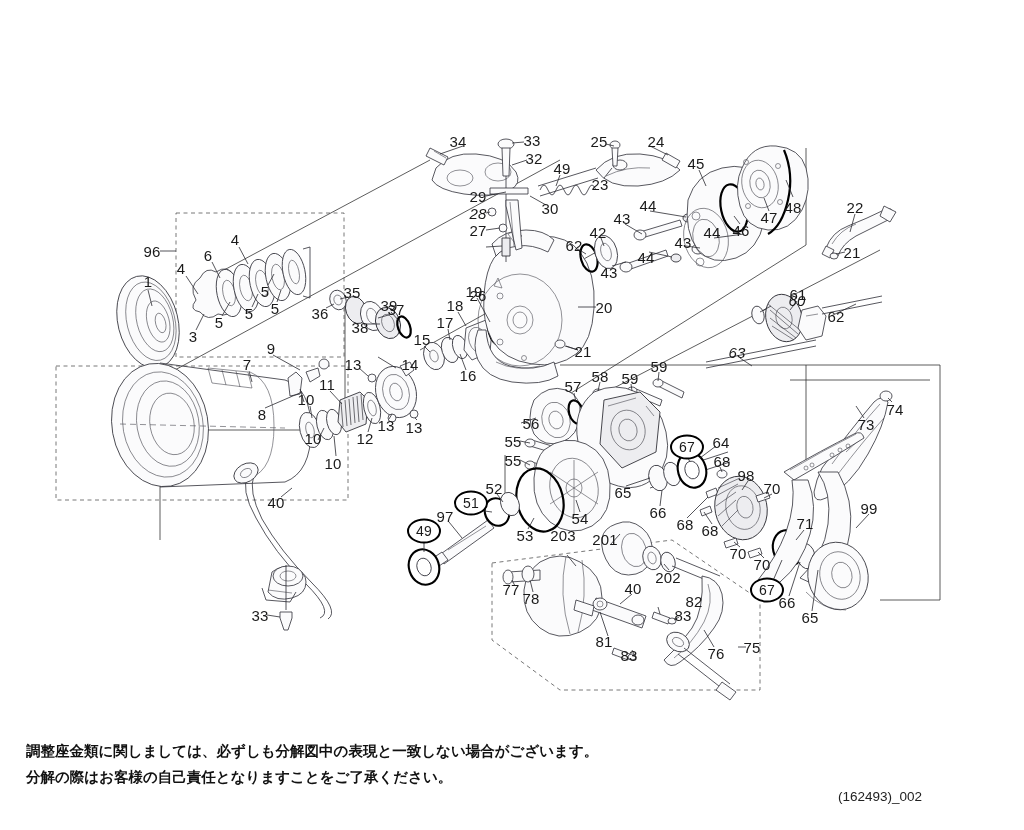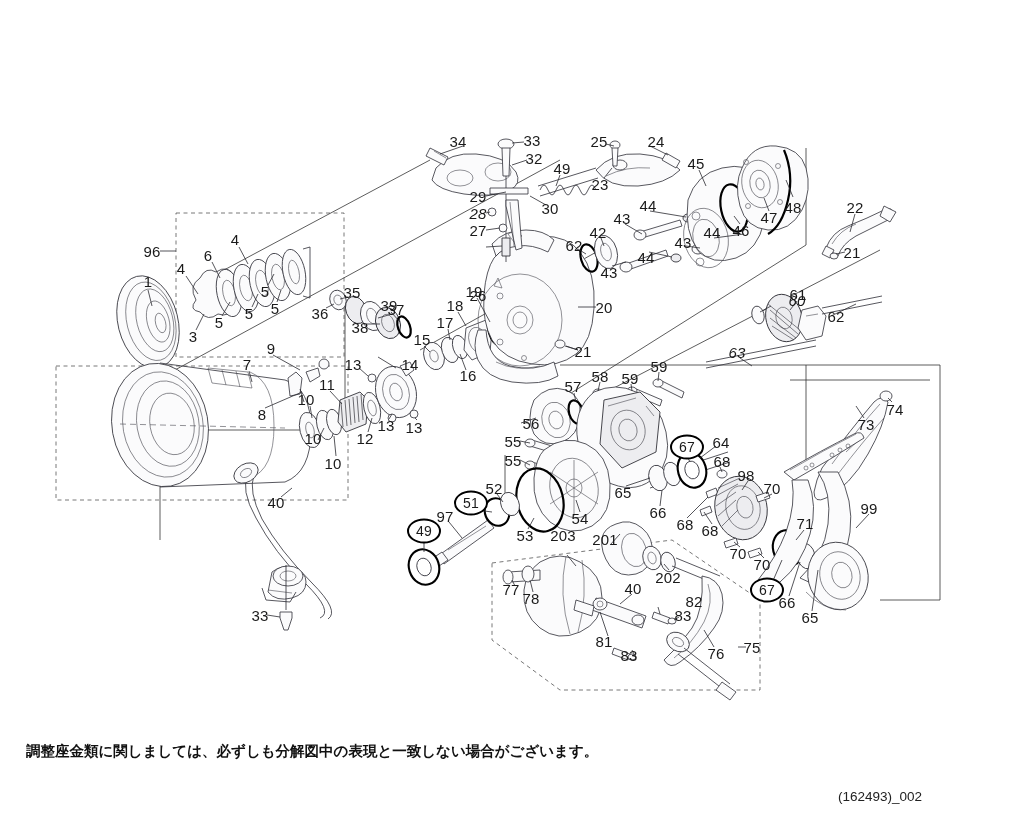--- a/index.html
+++ b/index.html
@@ -671,17 +671,18 @@
       <div class="lbl" style="left: 604px; top: 641px;">81</div>
       <div class="lbl" style="left: 657px; top: 601px; margin-left: 37px;">82</div>
       <div class="lbl" style="left: 683px; top: 615px;">83</div>
       <div class="lbl" style="left: 629px; top: 655px;">83</div>
       <div class="lbl" style="left: 716px; top: 653px;">76</div>
       <div class="lbl" style="left: 752px; top: 647px;">75</div>
     </div>
 
   <div id="footer">
     <div class="fline">調整座金類に関しましては、必ずしも分解図中の表現と一致しない場合がございます。</div>
+    <div class="fline">分解の際はお客様の自己責任となりますことをご了承ください。</div>
   </div>
 
   <div id="docid">(162493)_002</div>
 
 </div>
 
 </body></html>

